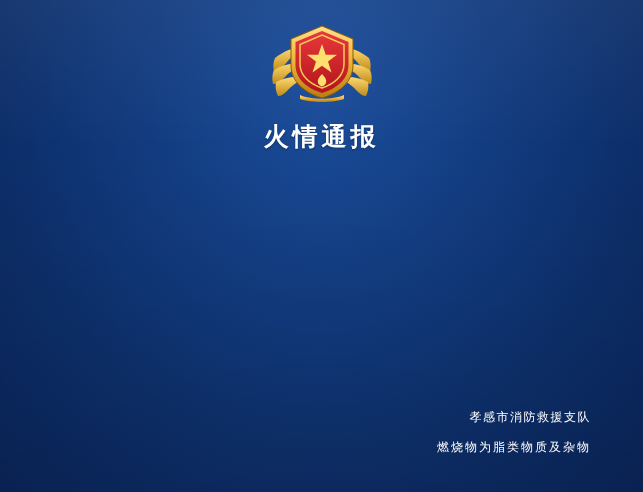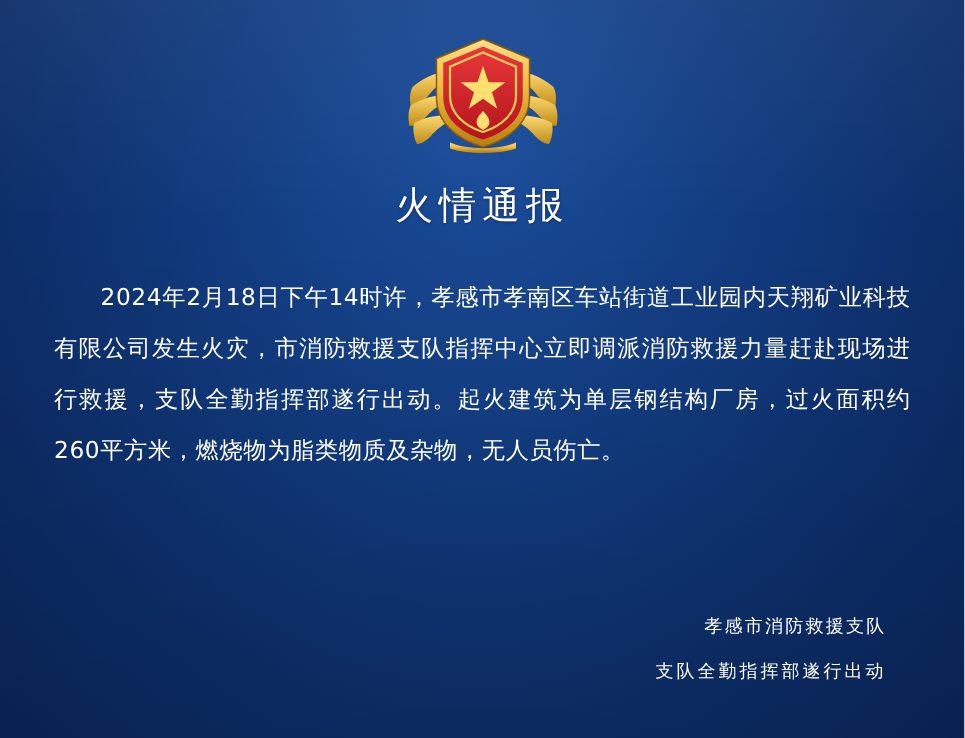--- a/index.html
+++ b/index.html
@@ -51,21 +51,21 @@
     width: 106px;
     height: 80px;
     position: relative;
   }
 
   
   .title {
     text-align: center;
     color: #ffffff;
     font-size: 25px;
-    font-weight: normal;
+    font-weight: bold;
     letter-spacing: 4px;
     margin-top: 16px;
     text-shadow: 0 1px 2px rgba(0,0,0,0.35);
   }
 
   
   .body-text {
     margin-top: 28px;
     color: #ffffff;
     font-size: 15.5px;
@@ -146,22 +146,21 @@
           <path d="M106 104 C100 110 96 116 98 122 C100 127 106 129 106 129 C106 129 112 127 114 122 C116 116 112 110 106 104 Z" fill="#ffdf6e"></path>
 
           <path d="M62 146 C84 156 128 156 150 146 L150 154 C128 162 84 162 62 154 Z" fill="url(#gold)"></path>
         </svg>
       </div>
     </div>
 
     <div class="title">火情通报</div>
 
     <div class="body-text">
-      <p>2024年2月18日下午14时许，孝感市孝南区车站街道工业园内天翔矿业科技有限公司发生火灾，市消防救援支队指挥中心立即调派消防救援力量赶赴现场进行救援，支队全勤指挥部遂行出动。起火建筑为单层钢结构厂房，过火面积约260平方米，燃烧物为脂类物质及杂物，无人员伤亡。</p>
     </div>
 
     <div class="signature">
       <div class="line1">孝感市消防救援支队</div>
-      <div class="line2">支队全勤指挥部遂行出动</div>
+      <div class="line2">燃烧物为脂类物质及杂物</div>
     </div>
 
   </div>
 </div>
 
 </body></html>

